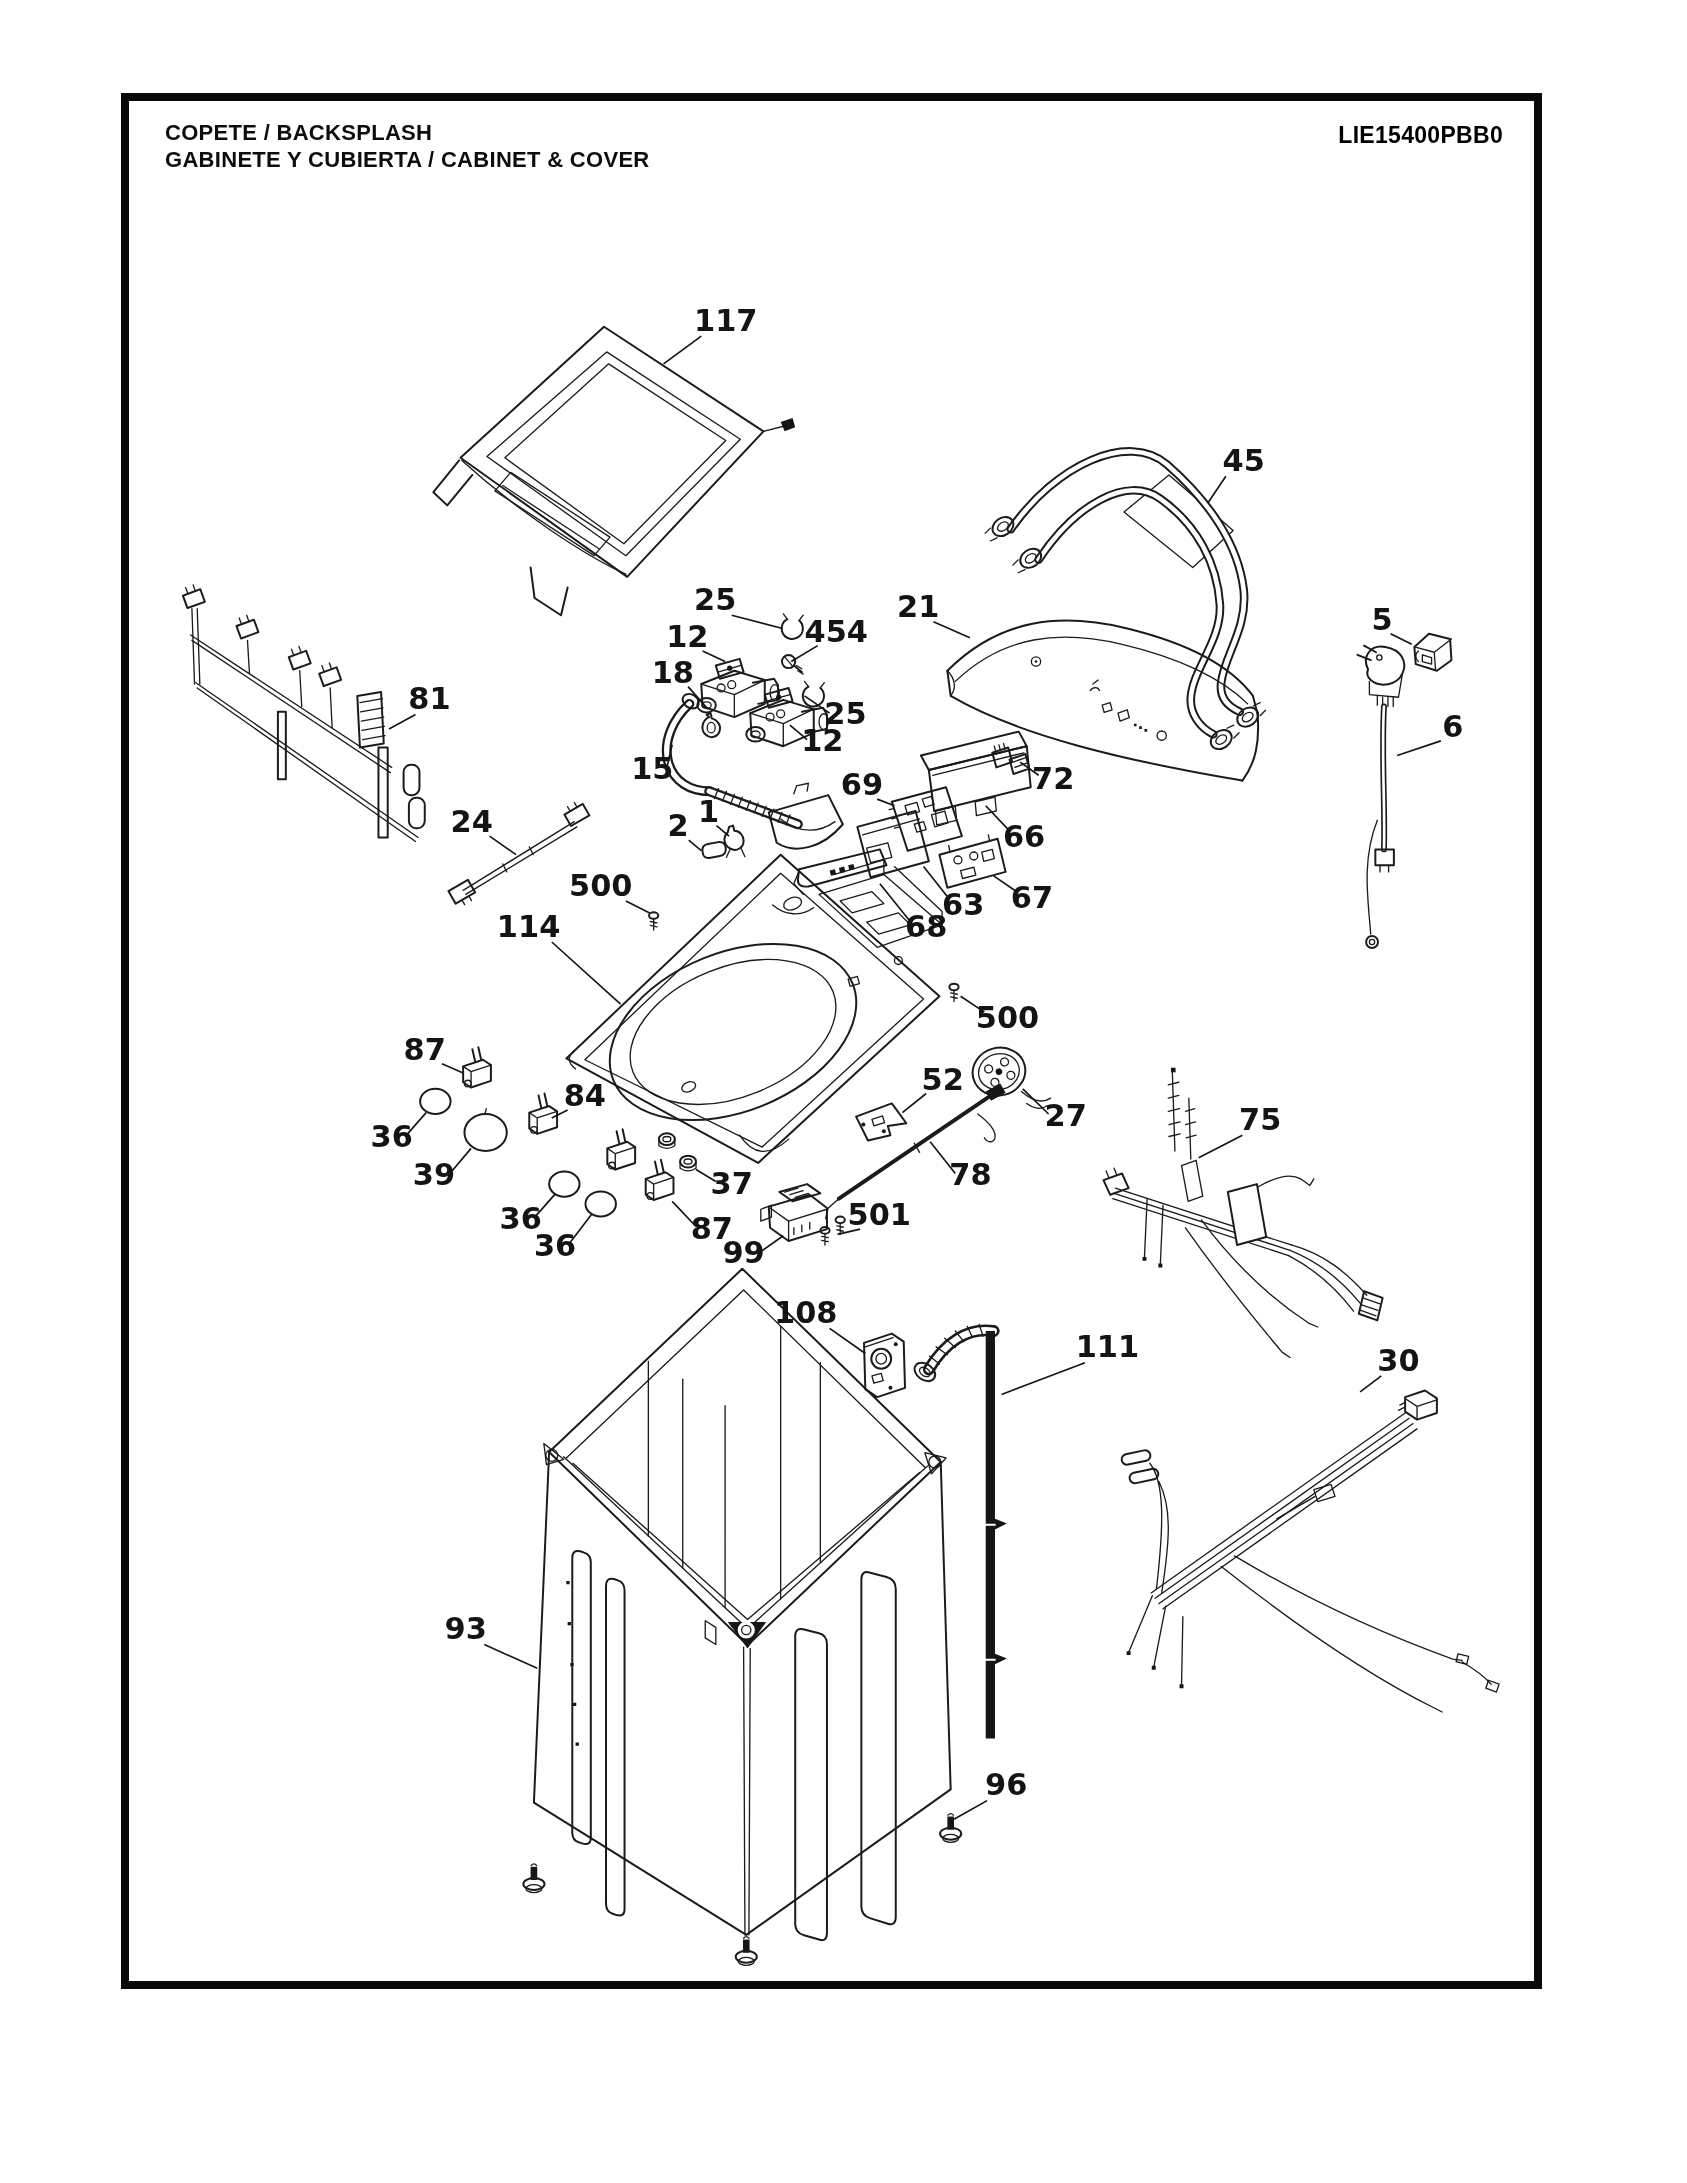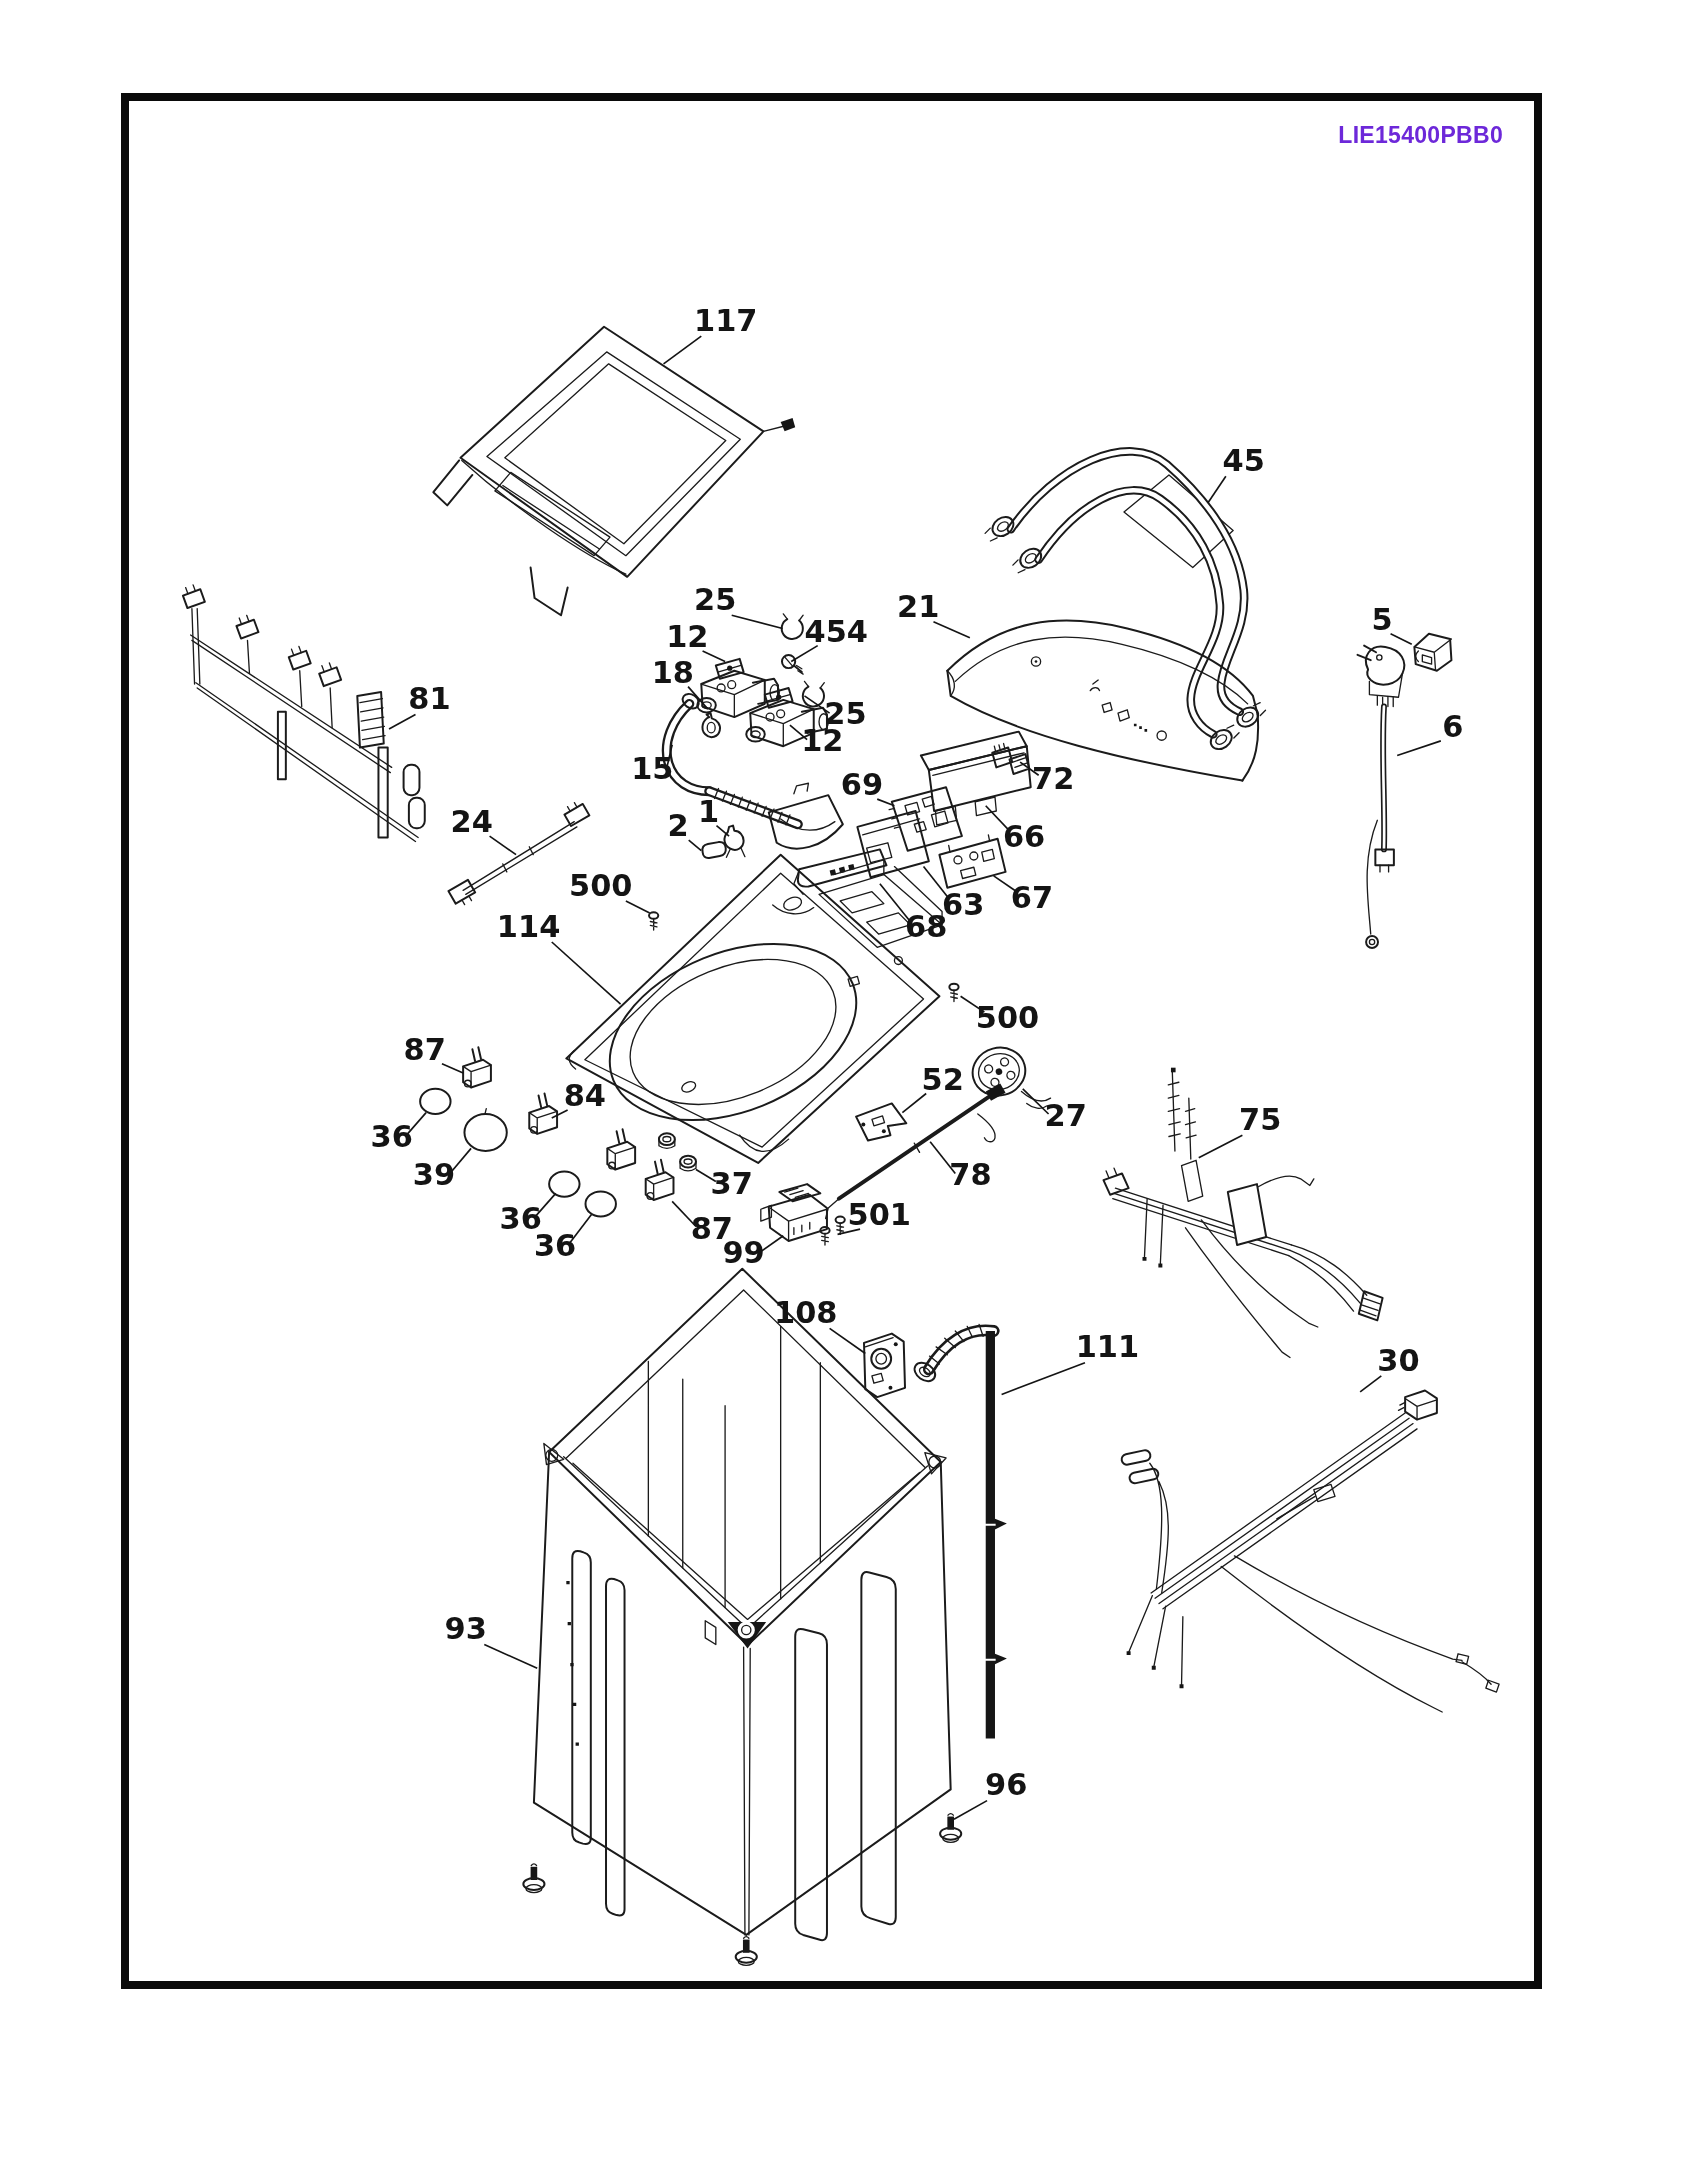--- a/index.html
+++ b/index.html
@@ -2,38 +2,42 @@
 <html style="font-size:10.6px"><head>
 <meta charset="utf-8">
 <style>
   html,body{margin:0;padding:0;background:#e8e8e8;}
   .sheet{position:relative;width:1687px;height:2183px;background:#ffffff;overflow:hidden;
          font-family:"Liberation Sans", sans-serif;}
   .frame{position:absolute;left:121px;top:93px;width:1421px;height:1896px;
          border:8.6px solid #0a0a0a;box-sizing:border-box;background:#ffffff;}
   .hdr-left{position:absolute;left:165px;top:119px;color:#0d0d0d;
             font-size:22px;font-weight:700;line-height:27px;letter-spacing:0.3px;white-space:nowrap;}
-  .hdr-right{position:absolute;left:1257px;top:122px;width:246px;text-align:right;color:#6d28d9;
+  .hdr-right{position:absolute;left:1257px;top:122px;width:246px;text-align:right;color:#000000;
              font-size:23px;font-weight:700;letter-spacing:0.3px;}
   svg.art{position:absolute;left:0;top:0;}
   .ln{fill:none;stroke:#1b1b1b;stroke-width:3;stroke-linecap:round;stroke-linejoin:round;}
   .thin{stroke-width:2;}
   .dark{fill:#161616;stroke:none;}
   .fillw{fill:#ffffff;}
   .tubeO{fill:none;stroke:#1b1b1b;stroke-linecap:round;}
   .tubeI{fill:none;stroke:#ffffff;stroke-linecap:round;}
   .callout-label{font:700 46px "DejaVu Sans", sans-serif;fill:#141414;text-anchor:middle;}
   .leader{stroke:#141414;stroke-width:2.5;fill:none;}
 </style>
 </head>
 <body>
 
 <div class="sheet">
   <div class="frame"></div>
 
+  <div class="hdr-left">
+    <div>COPETE / BACKSPLASH</div>
+    <div>GABINETE Y CUBIERTA / CABINET &amp; COVER</div>
+  </div>
   <div class="hdr-right">LIE15400PBB0</div>
 
   <svg class="art" width="1687" height="2183" viewBox="0 0 2550 3300" xmlns="http://www.w3.org/2000/svg">
     <defs>
       <g id="sw">
         <path class="ln" d="M 0 14 L 30 4 L 42 12 L 42 36 L 12 46 L 0 38 Z"></path>
         <path class="ln thin" d="M 0 14 L 12 22 L 12 46 M 12 22 L 42 12"></path>
         <path class="ln" stroke-width="4" d="M 18 6 L 14 -12 M 27 3 L 23 -15"></path>
         <circle class="ln thin" cx="7" cy="40" r="5"></circle>
       </g>

